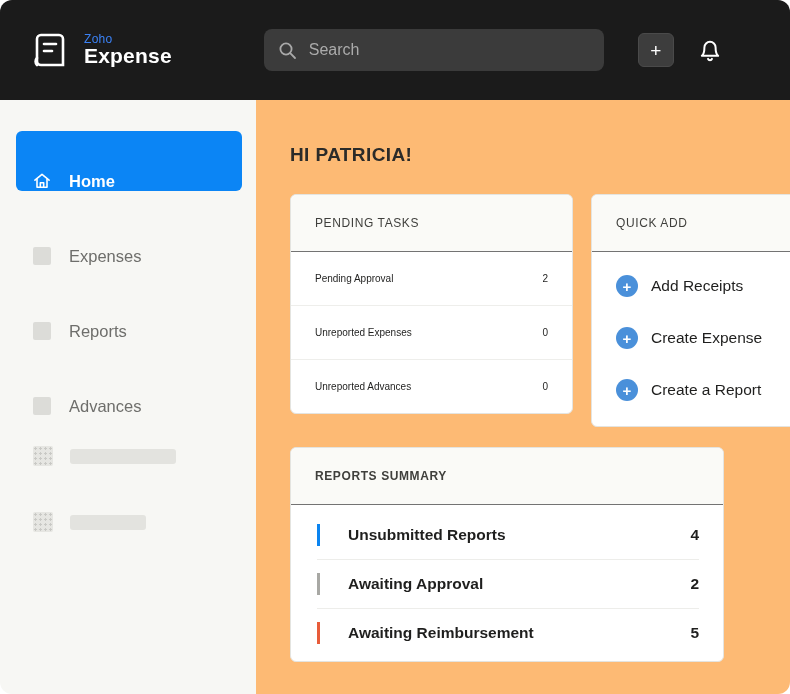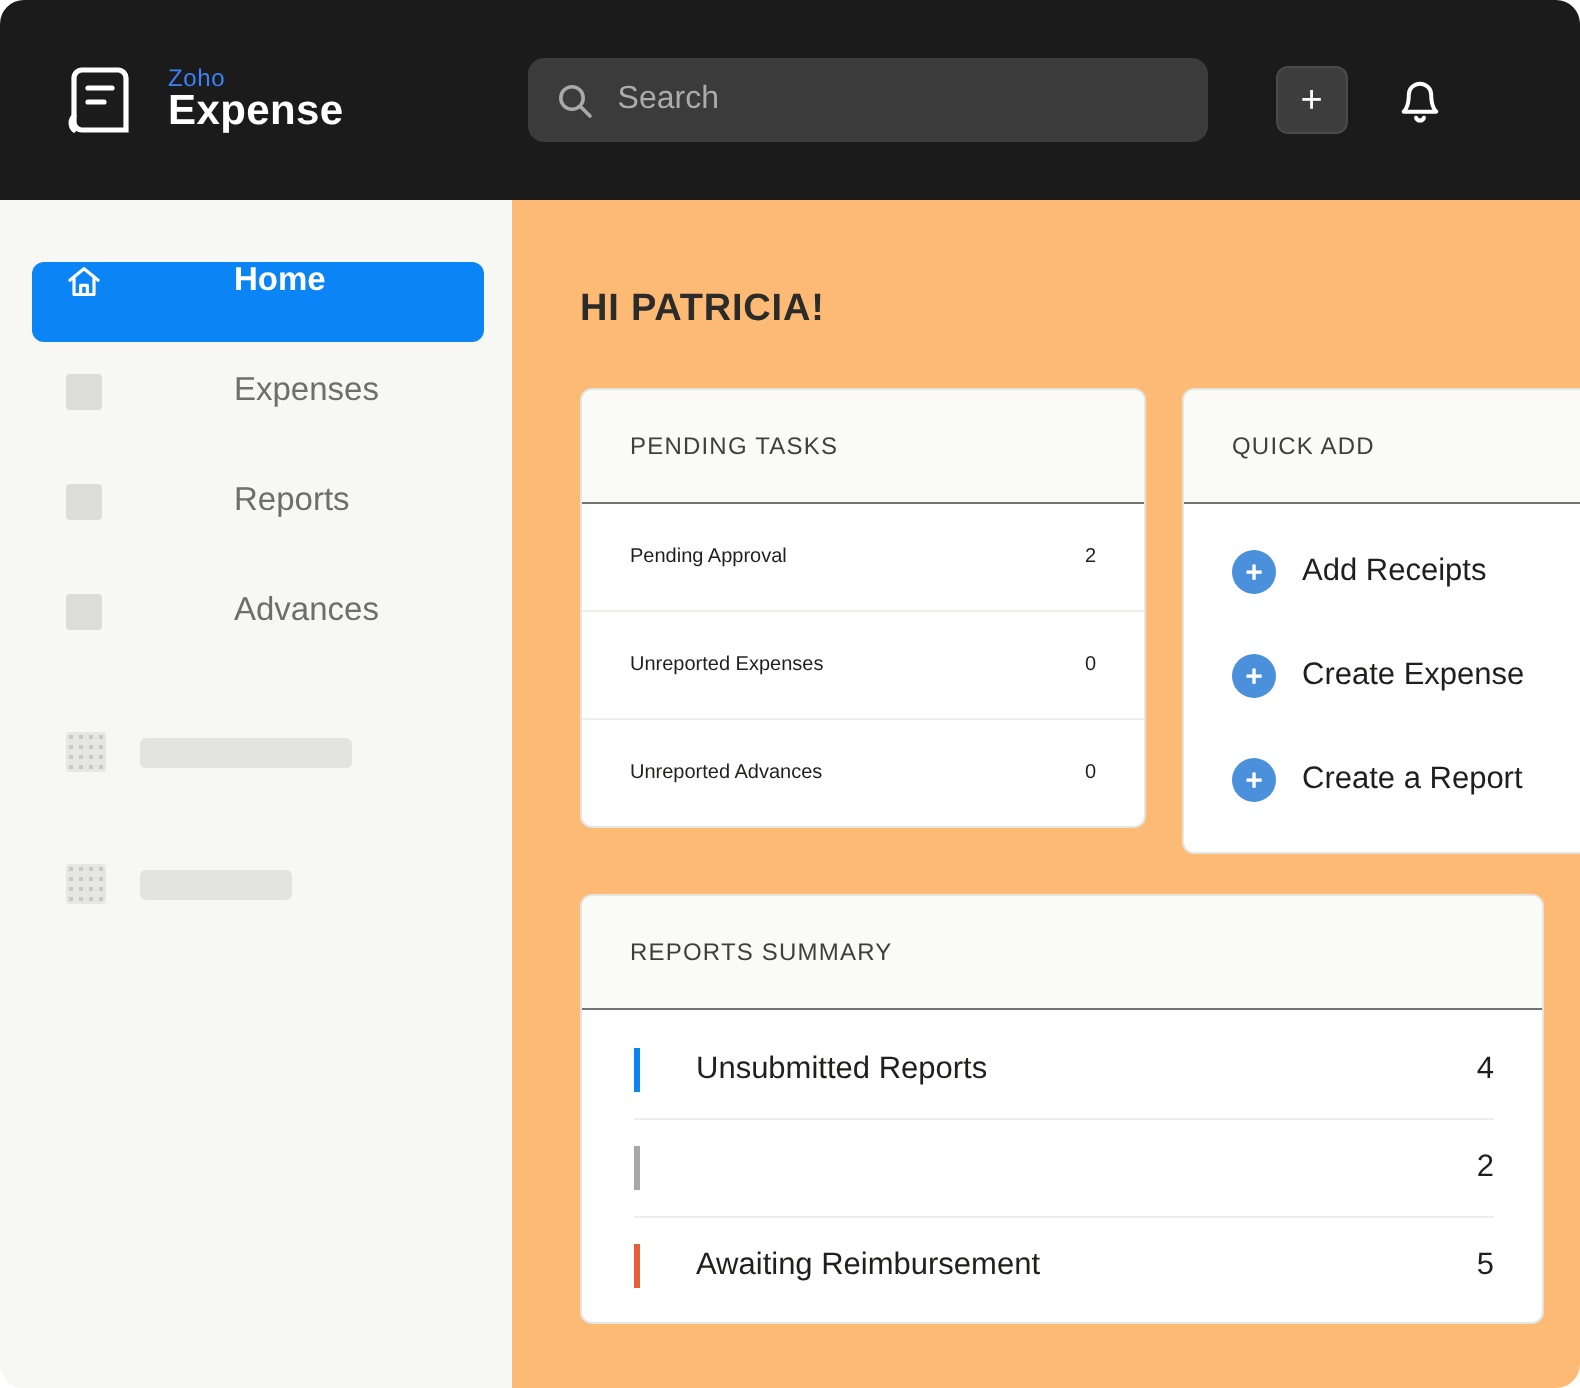--- a/index.html
+++ b/index.html
@@ -26,22 +26,22 @@
   .add-btn { margin-left:34px; width:36px; height:34px; background:#3d3d3d; border:1px solid #4a4a4a;
              border-radius:6px; color:#fff; font-size:19px; line-height:1; display:flex; align-items:center;
              justify-content:center; cursor:pointer; }
   .bell-btn { margin-left:22px; background:transparent; border:none; cursor:pointer; display:flex; }
 
   
   .content { display:flex; height:594px; }
 
   
   .sidebar { width:256px; flex:none; background:#f7f7f4; padding-top:31px; }
-  .nav-item { display:flex; align-items:flex-start; height:40px; margin:0 14px 15px 16px; padding-left:16px;
-              border-radius:6px; color:#6e6e6b; font-size:16.5px; cursor:pointer;gap:48px; }
+  .nav-item { display:flex; align-items:flex-end; height:60px; margin:0 14px 15px 16px; padding-left:16px;
+              border-radius:6px; color:#6e6e6b; font-size:16.5px; cursor:pointer; }
   .nav-item .nav-icon { width:20px; height:20px; margin-right:17px; display:flex; align-items:center; justify-content:center; }
   .nav-item .sq { width:18px; height:18px; background:#dcdcd8; border-radius:2px; }
   .nav-item.active { background:#0b85f5; color:#fff; font-weight:600; }
 
   .skeleton-group { margin-top:30px; }
   .skeleton-item { display:flex; align-items:center; margin:0 0 46px 33px; }
   .skeleton-icon { width:20px; height:20px; border-radius:2px; margin-right:17px;
                    background-color:#e6e6e2;
                    background-image:radial-gradient(#c9c9c5 1.1px, transparent 1.2px);
                    background-size:5px 5px; }
@@ -65,21 +65,21 @@
   .card-row:last-child { border-bottom:none; }
   .card-row .num { color:#1f1f1e; }
 
   .qa-card { width:242px; flex:none; }
   .qa-body { padding:8px 0 10px 0; }
   .qa-row { display:flex; align-items:center; padding:15px 24px; font-size:15.5px; color:#1f1f1e; cursor:pointer; white-space:nowrap; }
   .qa-plus { width:22px; height:22px; border-radius:50%; background:#4a90da; margin-right:13px;
              display:flex; align-items:center; justify-content:center; flex:none; }
   .qa-plus::before { content:"+"; color:#fff; font-size:15px; line-height:1; font-weight:700; }
 
-  .rs-card { width:482px; margin-top:20px; }
+  .rs-card { width:434px; margin-top:20px;font-weight:bold; }
   .rs-body { padding:6px 0 4px 0; }
   .rs-row { display:flex; align-items:center; margin:0 24px 0 26px; padding:13px 0;
             border-bottom:1px solid #ededea; font-size:15.5px; color:#1f1f1e; cursor:pointer;gap:12px; }
   .rs-row:last-child { border-bottom:none; }
   .rs-bar { width:3px; height:22px; margin-right:16px; flex:none; background:#ccc; }
   .rs-value { margin-left:auto; }
 </style>
 </head>
 <body>
 
@@ -210,20 +210,21 @@
       <section class="card rs-card">
         <div class="card-header">REPORTS SUMMARY</div>
         <div class="rs-body">
           <div class="rs-row">
             <span class="rs-bar" style="background-color: rgb(11, 132, 240);"></span>
             <span>Unsubmitted Reports</span>
             <span class="rs-value">4</span>
           </div>
           <div class="rs-row">
             <span class="rs-bar" style="background-color: rgb(168, 168, 164);"></span>
+            <span>Awaiting Approval</span>
             <span class="rs-value">2</span>
           </div>
           <div class="rs-row">
             <span class="rs-bar" style="background-color: rgb(232, 92, 58);"></span>
             <span>Awaiting Reimbursement</span>
             <span class="rs-value">5</span>
           </div>
         </div>
       </section>
     </main>

